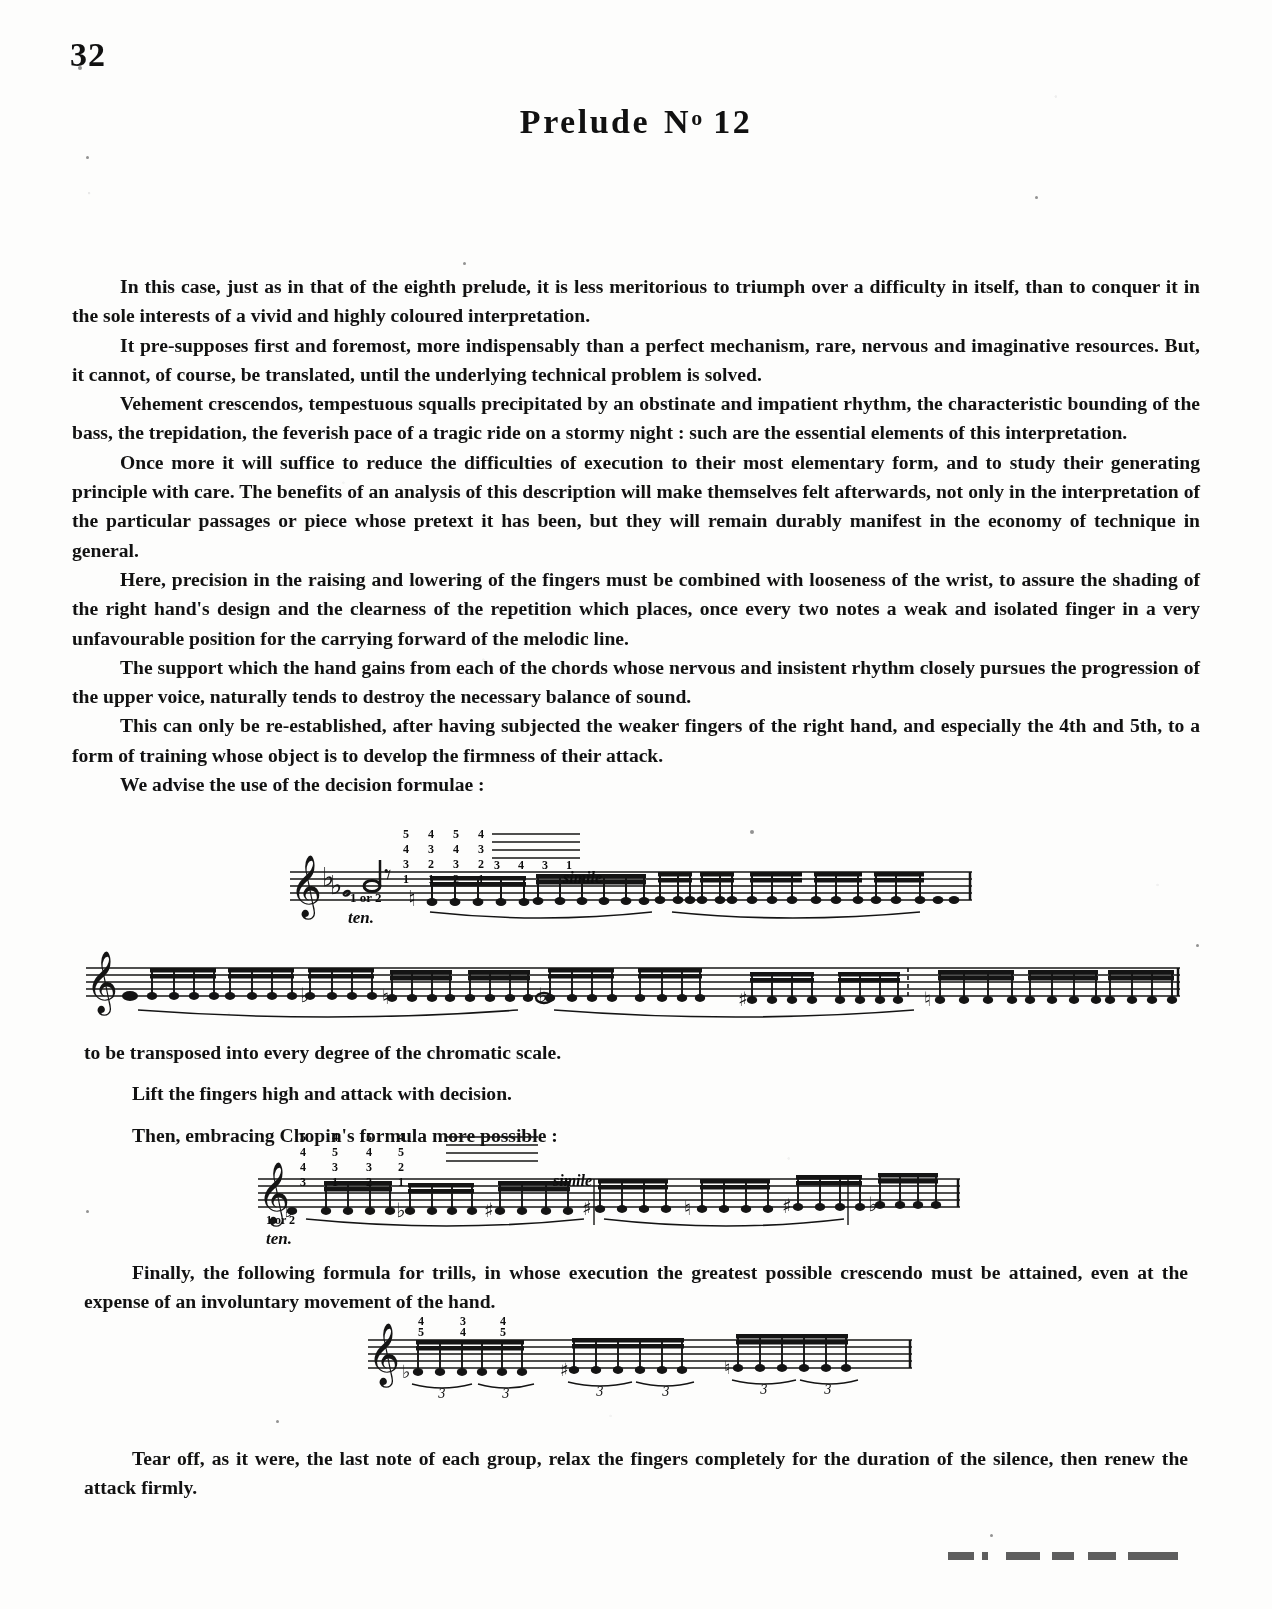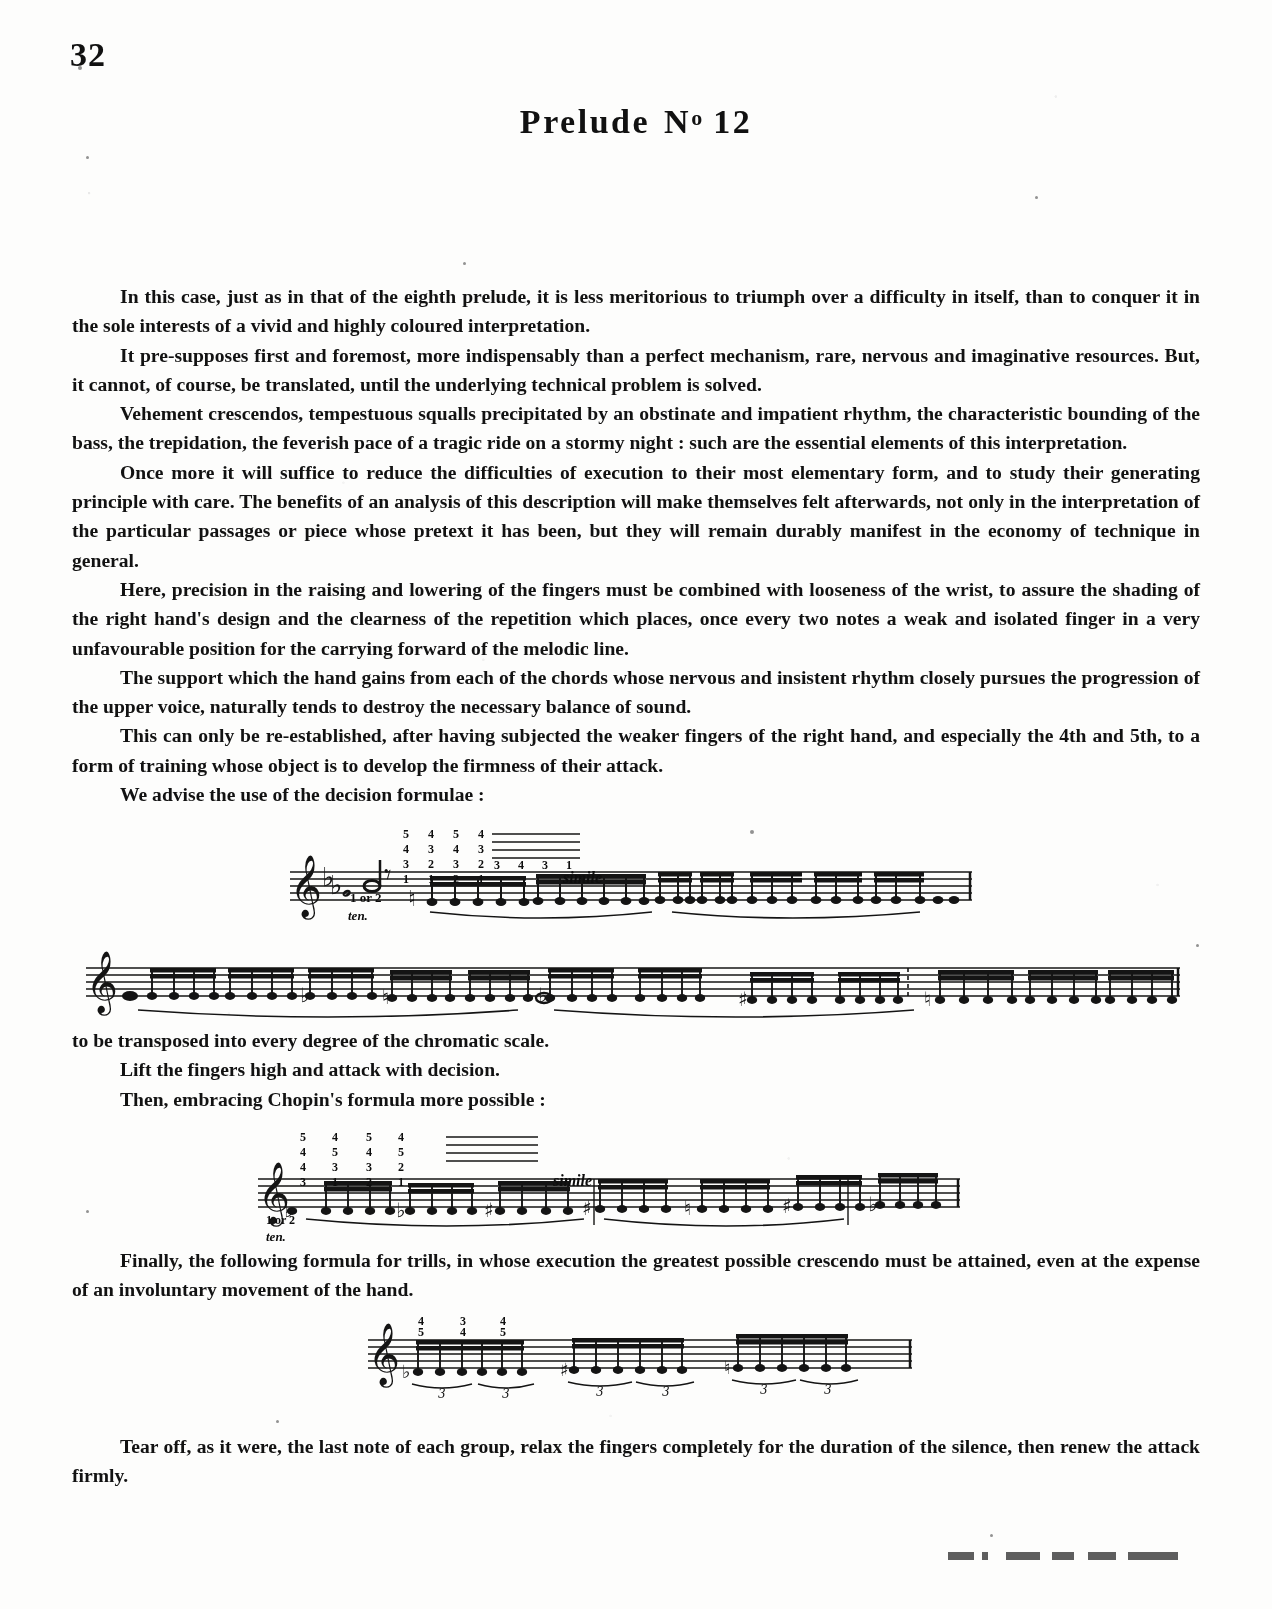--- a/index.html
+++ b/index.html
@@ -58,21 +58,21 @@
   }
   .title .sup {
     font-size: 22px;
     vertical-align: 8px;
     letter-spacing: 0;
   }
   .title .nr { margin-left: 14px; }
   .body-text {
     position: absolute;
     left: 72px;
-    top: 282px;
+    top: 272px;
     width: 1128px;
     font-size: 19.6px;
     line-height: 29.3px;
     text-align: justify;
     text-justify: inter-word;
     color: #121212;
     font-weight: 600;
   }
   .body-text p {
     margin: 0;
@@ -81,21 +81,21 @@
   .blk {
     position: absolute;
     left: 72px;
     width: 1128px;
     font-size: 19.6px;
     line-height: 29.3px;
     text-align: justify;
     color: #121212;
     font-weight: 600;
   }
-  .blk p { margin: 0; text-indent: 48px; }
+  .blk p { margin: 12px; text-indent: 48px; }
   .blk p.noindent { text-indent: 0; }
   .blk.narrow { text-align: left; }
 
   
   .staff-block { position: absolute; }
   .staff-svg { display: block; }
   .simile {
     font-family: "Liberation Serif", serif;
     font-style: italic;
     font-size: 16px;
@@ -103,21 +103,21 @@
     margin-top: 21px;
   }
   .fing {
     font-family: "Liberation Serif", serif;
     font-size: 12px;
     font-weight: bold;
   }
   .mark {
     font-family: "Liberation Serif", serif;
     font-style: italic;
-    font-size: 13px;
+    font-size: 17px;
     font-weight: 600;
   }
   .mark-up {
     font-family: "Liberation Serif", serif;
     font-size: 13px;
     font-weight: 600;
   }
   .bottom-smudge {
     position: absolute;
     left: 948px;

